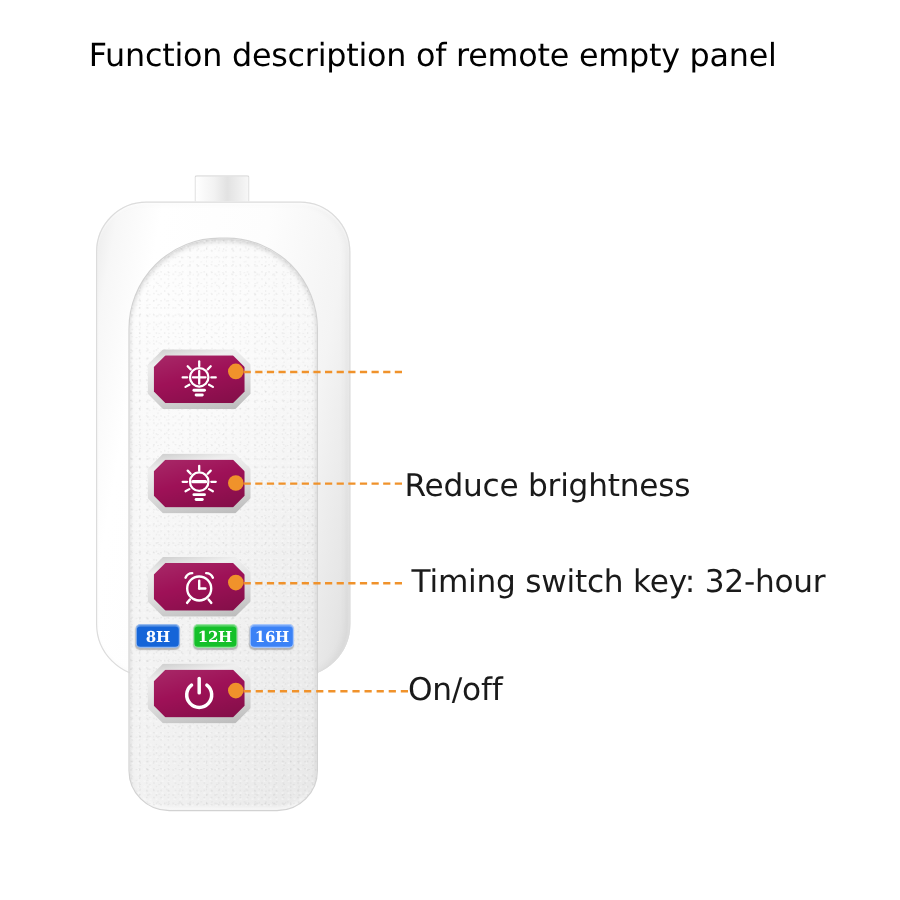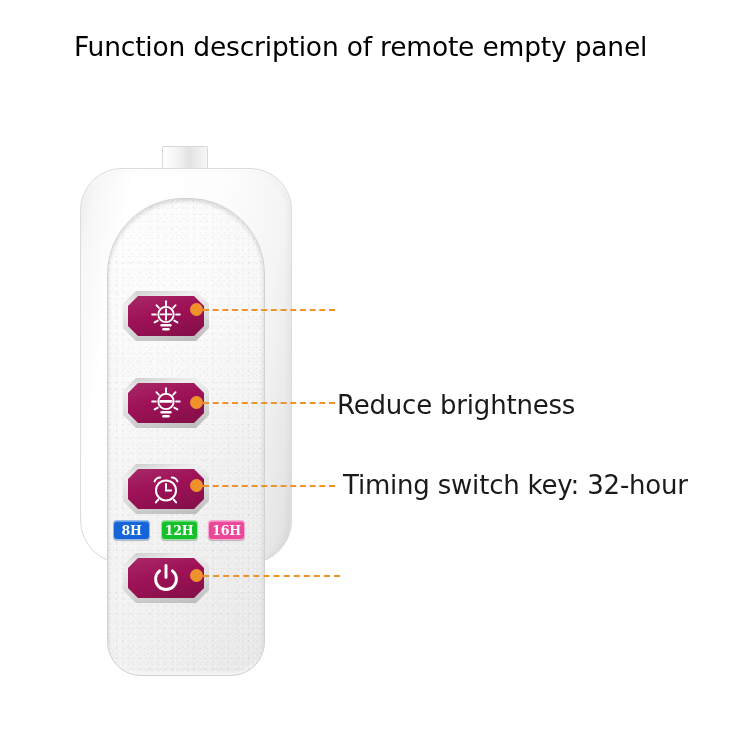--- a/index.html
+++ b/index.html
@@ -273,21 +273,21 @@
               <line x1="24.8" y1="27.6" x2="27.1" y2="30.4"></line>
             </g>
           </svg>
         </span>
       </div>
     </div>
 
     <div class="badge-row">
       <div class="badge" style="background: rgb(21, 101, 216);">8H</div>
       <div class="badge" style="background: rgb(21, 192, 42); text-align: right;">12H</div>
-      <div class="badge" style="background: #ec4899;">16H</div>
+      <div class="badge" style="background: #3b82f6;">16H</div>
     </div>
 
     <div class="btn-wrap" style="top:385px;">
       <div class="bezel"></div>
       <div class="btn-face" style="background-image: linear-gradient(165deg, rgba(255, 255, 255, 0.1) 0%, rgba(0, 0, 0, 0) 45%, rgba(0, 0, 0, 0.18) 100%); background-color: rgb(158, 17, 87);">
         <span>
           <svg width="32" height="32" viewBox="0 0 32 32">
             <g stroke="#ffffff" stroke-width="2.9" fill="none" stroke-linecap="round">
               <path d="M9.6 8.9 A10.4 10.4 0 1 0 22.4 8.9"></path>
               <line x1="16" y1="3.4" x2="16" y2="15.4"></line>
@@ -310,14 +310,15 @@
   <div class="dot" style="left: 190px; top: 569px; background: rgb(240, 146, 43);"></div>
   <div class="leader" style="left: 203px; top: 575px; width: 137px; border-top-color: rgb(240, 146, 43);"></div>
 
 
   <div class="callout" style="left:337px; top:388px;">Reduce brightness</div>
 
   <div class="callout" style="left:343px; top:468px;">
     <div>Timing switch key: 32-hour</div>
   </div>
 
+  <div class="callout" style="left:340px; top:558px;">On/off</div>
 
 </div>
 
 </body></html>

